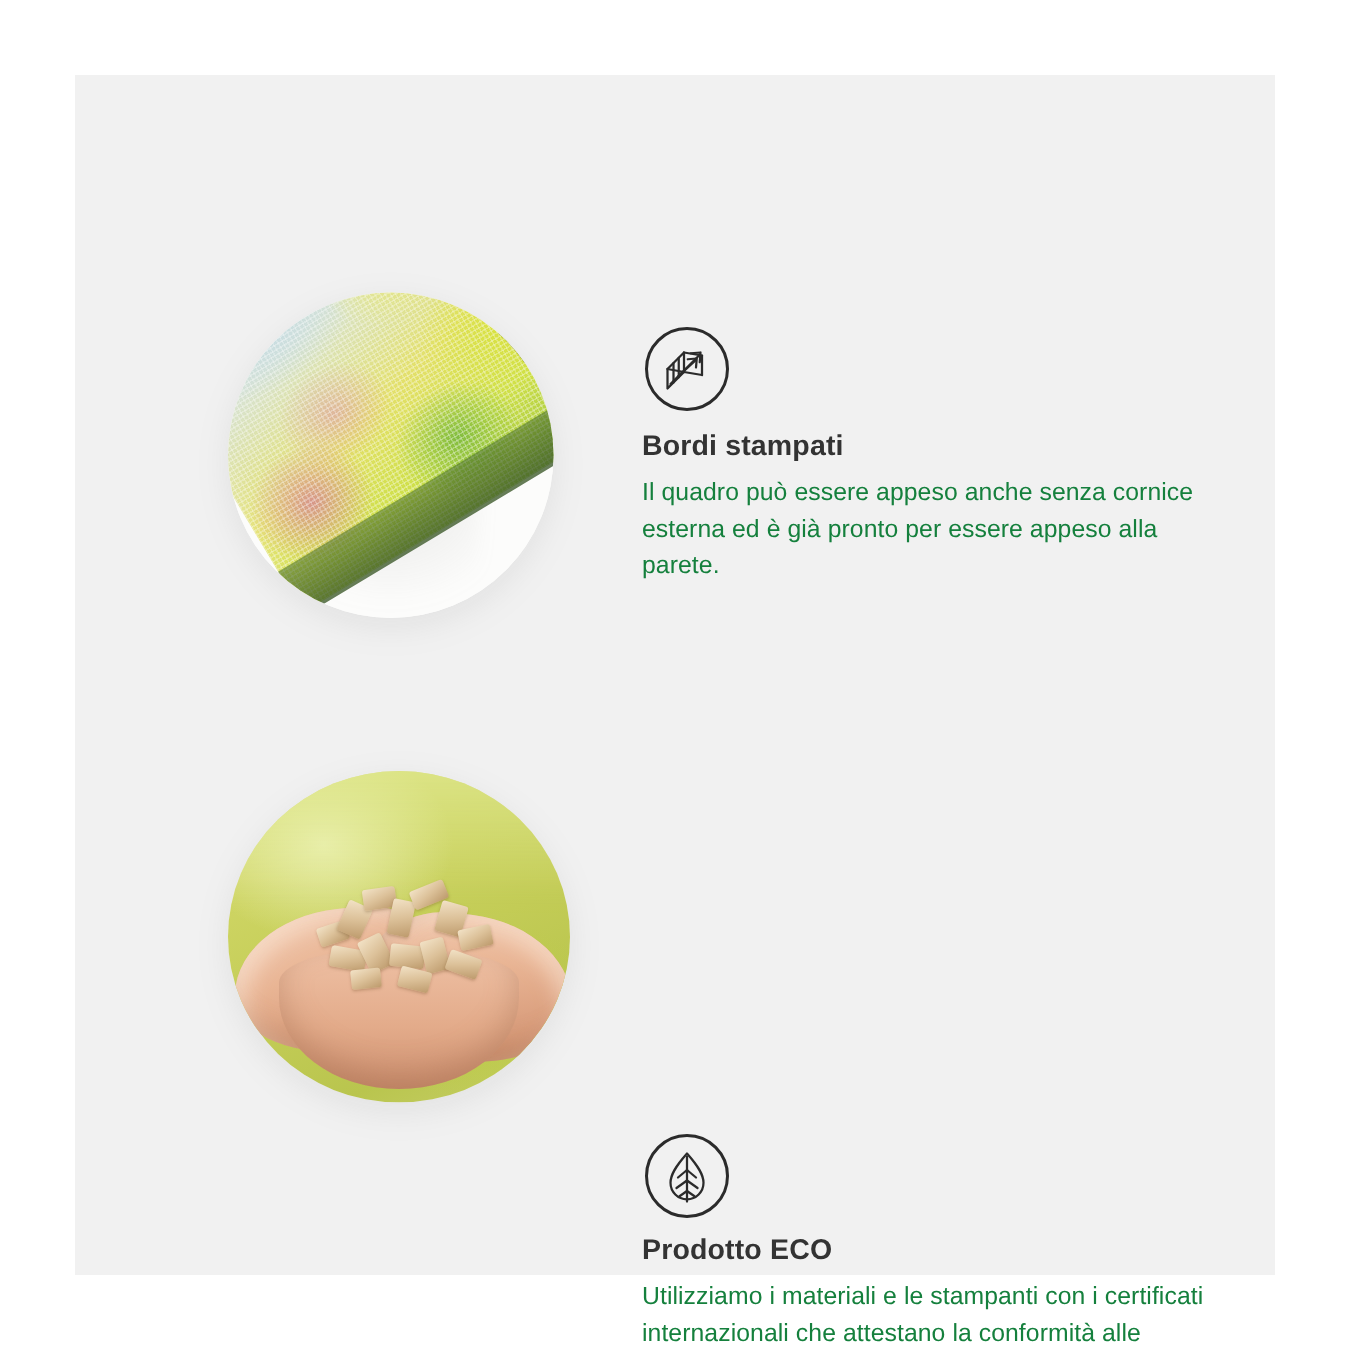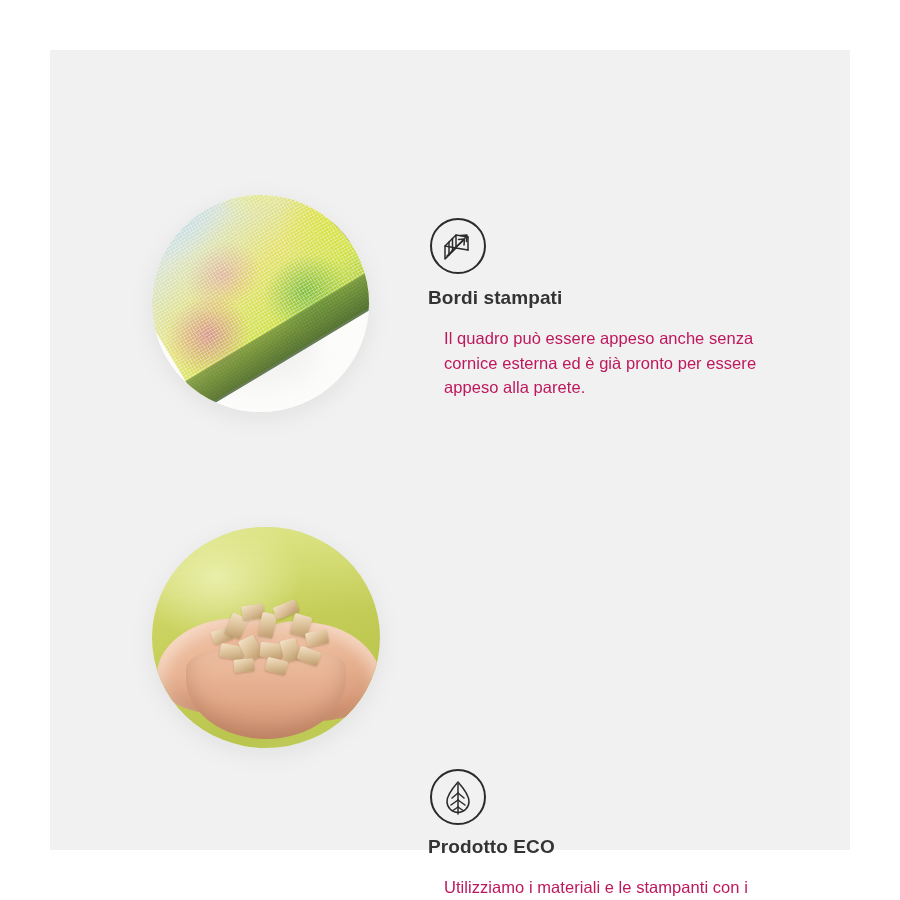--- a/index.html
+++ b/index.html
@@ -29,21 +29,21 @@
     width: 800px;
     height: 800px;
     background: #f1f1f1;
   }
 
   
   .feature {
     position: absolute;
   }
   .feature-1 { left: 0px;  top: 0px; width: 800px; height: 400px; }
-  .feature-2 { left: 0px;  top: 282px; width: 800px; height: 400px; }
+  .feature-2 { left: 0px;  top: 269px; width: 800px; height: 400px; }
 
   
   .photo {
     position: absolute;
     border-radius: 50%;
     overflow: hidden;
   }
   .photo-1 {
     left: 102px;
     top: 145px;
@@ -210,25 +210,25 @@
   .feature-title {
     margin: 0 0 6px 0;
     font-family: "Liberation Sans", sans-serif;
     font-size: 19px;
     font-weight: 700;
     color: #333333;
     letter-spacing: .1px;
     line-height: 1.25;
   }
   .feature-body {
-    margin: 16px;
+    margin: 0;
     font-family: "Liberation Sans", sans-serif;
     font-size: 16.5px;
     font-weight: 400;
-    color: #be185d;
+    color: #15803d;
     line-height: 1.5;
     letter-spacing: .05px;
   }
 </style>
 </head>
 <body>
 
 <div class="page">
   <div class="panel">
 

